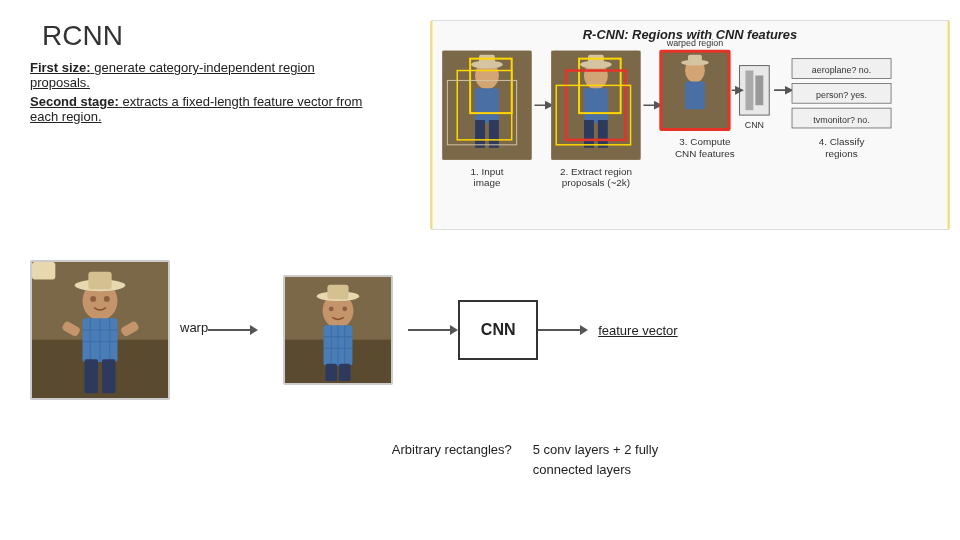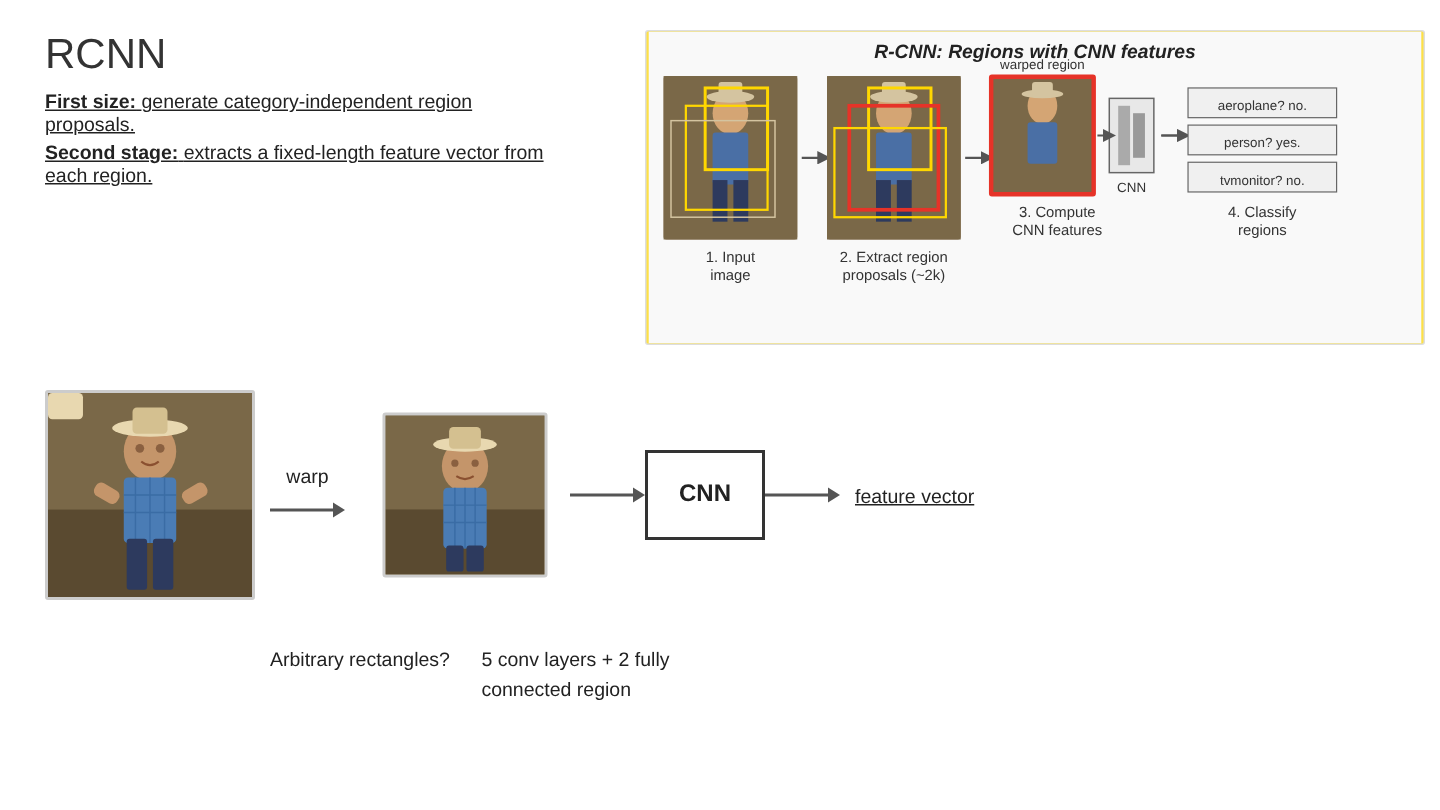--- a/index.html
+++ b/index.html
@@ -11,21 +11,21 @@
       width: 960px;
       height: 540px;
       overflow: hidden;
       position: relative;
     }
 
     .page-container {
       width: 960px;
       height: 540px;
       position: relative;
-      padding: 20px 30px;
+      padding: 20px 42px;
     }
 
     .title {
       font-size: 28px;
       font-weight: 400;
       color: #333;
       margin-bottom: 18px;
     }
 
     .left-panel {
@@ -90,21 +90,21 @@
       border: 2px solid #ccc;
       border-radius: 2px;
       overflow: hidden;
       flex-shrink: 0;
       position: relative;
     }
 
     
     .warp-section {
       display: flex;
-      flex-direction: column;
+      flex-direction: row;
       align-items: center;
       margin: 0 10px;
       flex-shrink: 0;
     }
 
     .warp-label {
       font-size: 13px;
       margin-bottom: 5px;
     }
 
@@ -152,25 +152,25 @@
       text-decoration: underline;
     }
 
     .feature-vector-label {
       font-size: 13px;
     }
 
     
     .bottom-text {
       position: absolute;
-      top: 430px;
+      top: 440px;
       left: 30px;
       right: 10px;
       display: flex;
-      justify-content: flex-start;
+      justify-content: center;
       align-items: flex-start;
       gap: 21px;
     }
 
     .bottom-left-text {
       font-size: 13px;
       line-height: 1.5;
       margin-left: 150px;
     }
 
@@ -382,17 +382,17 @@
     </div>
 
   </div>
 
   <div class="bottom-text">
     <div class="bottom-left-text">
       <div>Arbitrary rectangles?</div>
     </div>
     <div class="bottom-right-text">
       <div>5 conv layers + 2 fully</div>
-      <div>connected region</div>
+      <div>connected layers</div>
     </div>
   </div>
 
 </div>
 
 </body></html>

